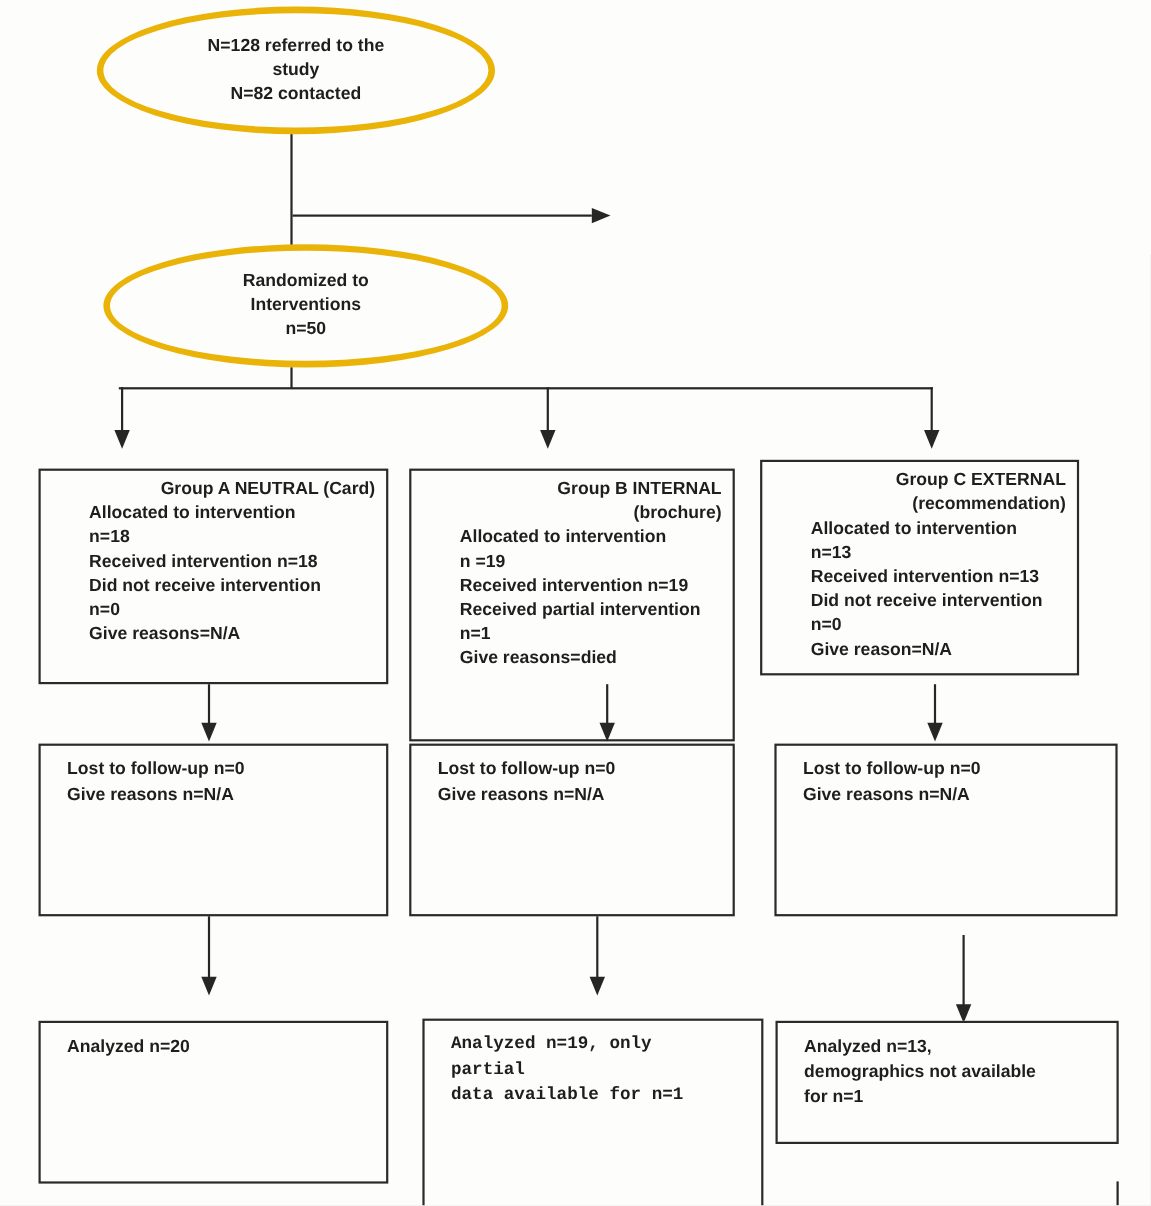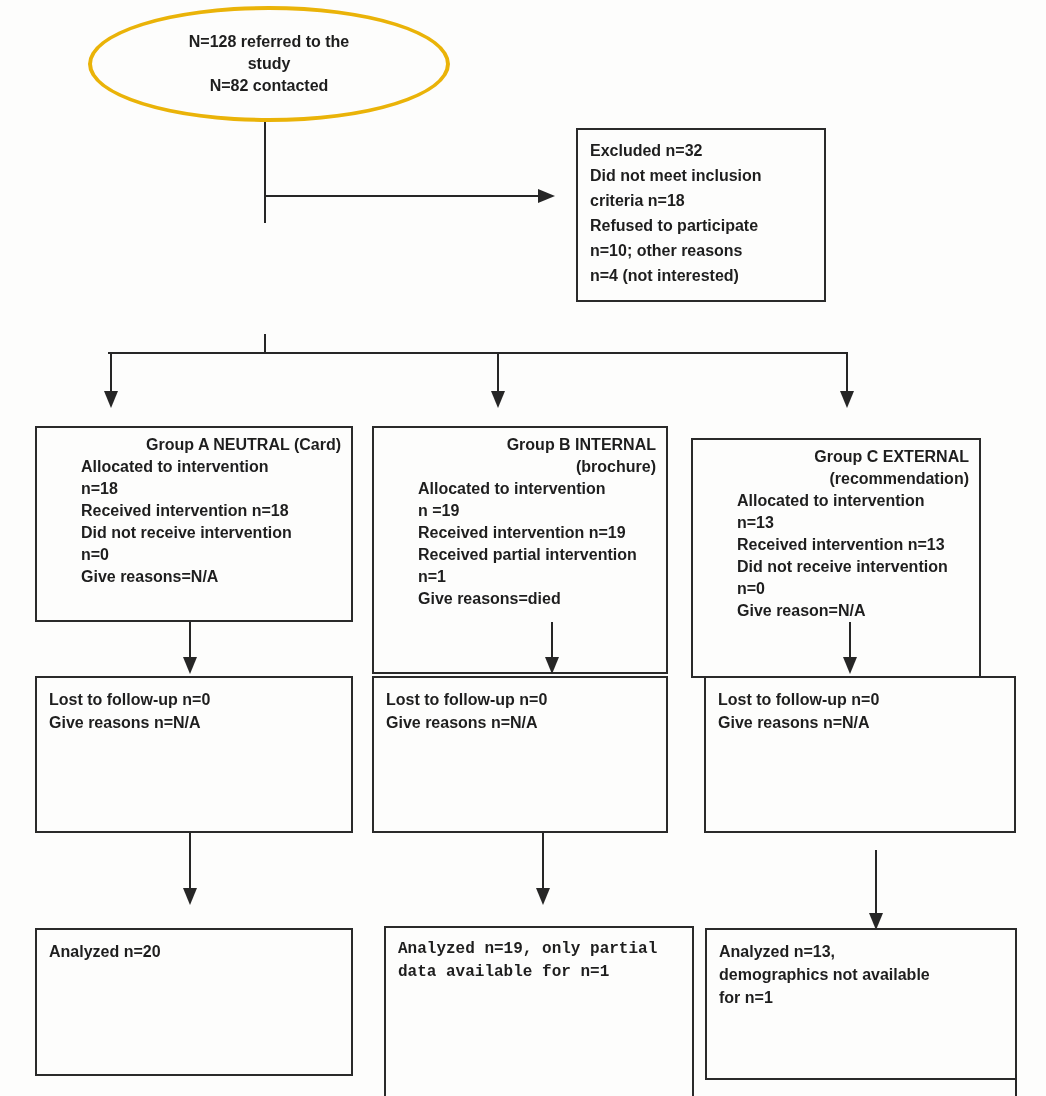--- a/index.html
+++ b/index.html
@@ -9,21 +9,21 @@
     width:1046px;height:1096px;
     background:#fdfdfc;
     font-family:"Liberation Sans","DejaVu Sans",sans-serif;
     font-weight:bold;
     color:#1e1e1e;
     overflow:hidden;
   }
   .prelines{white-space:pre-line;}
   .ellipse{
     position:absolute;
-    border:4px solid #eab308;
+    border:6px solid #eab308;
     border-radius:50%;
     background:#fdfdfc;
     display:flex;align-items:center;justify-content:center;
     text-align:center;
     font-size:16px;line-height:22px;
   }
   .box{
     position:absolute;
     border:2px solid #2a2a2a;
     background:#fdfdfc;
@@ -38,43 +38,40 @@
   .box .g-body{text-align:left;margin-left:34px;}
   .vl{position:absolute;width:2px;background:#262626;}
   .hl{position:absolute;height:2px;background:#262626;}
   .ah-d{position:absolute;width:0;height:0;
     border-left:7px solid transparent;border-right:7px solid transparent;
     border-top:17px solid #262626;}
   .ah-r{position:absolute;width:0;height:0;
     border-top:7px solid transparent;border-bottom:7px solid transparent;
     border-left:17px solid #262626;}
   .excluded{line-height:25px;padding:8px 12px;}
-  .lost,.analyzed{padding:10px 12px;line-height:23px;}
+  .lost,.analyzed{padding:10px 24px;line-height:23px;}
 </style>
 </head>
 <body>
 
 <div class="canvas">
 
   <div class="ellipse prelines" style="left:88px;top:6px;width:362px;height:116px;">N=128 referred to the
 study
 N=82 contacted</div>
 
   <div class="vl" style="left:264px;top:122px;height:101px;"></div>
 
   <div class="hl" style="left:266px;top:195px;width:272px;"></div>
   <div class="ah-r" style="left:538px;top:189px;"></div>
 
-  <div class="box excluded prelines" style="left:576px;top:128px;width:250px;height:174px;">Excluded n=32
-Did not meet inclusion
-criteria n=18
-Refused to participate
-n=10; other reasons
-n=4 (not interested)</div>
 
+  <div class="ellipse prelines" style="left:94px;top:222px;width:368px;height:112px;">Randomized to
+Interventions
+n=50</div>
 
   <div class="vl" style="left:264px;top:334px;height:19px;"></div>
   <div class="hl" style="left:108px;top:352px;width:740px;"></div>
 
   <div class="vl" style="left:110px;top:352px;height:40px;"></div>
   <div class="ah-d" style="left:104px;top:391px;"></div>
 
   <div class="vl" style="left:497px;top:352px;height:40px;"></div>
   <div class="ah-d" style="left:491px;top:391px;"></div>
 
@@ -95,21 +92,21 @@
     <div class="g-title prelines">Group B INTERNAL
 (brochure)</div>
     <div class="g-body prelines">Allocated to intervention
 n =19
 Received intervention n=19
 Received partial intervention
 n=1
 Give reasons=died</div>
   </div>
 
-  <div class="box" style="left:691px;top:438px;width:290px;height:240px;">
+  <div class="box" style="left:691px;top:418px;width:290px;height:196px;">
     <div class="g-title prelines">Group C EXTERNAL
 (recommendation)</div>
     <div class="g-body prelines">Allocated to intervention
 n=13
 Received intervention n=13
 Did not receive intervention
 n=0
 Give reason=N/A</div>
   </div>
 
@@ -138,19 +135,19 @@
   <div class="ah-d" style="left:536px;top:888px;"></div>
 
   <div class="vl" style="left:875px;top:850px;height:64px;"></div>
   <div class="ah-d" style="left:869px;top:913px;"></div>
 
   <div class="box analyzed prelines" style="left:35px;top:928px;width:318px;height:148px;">Analyzed n=20</div>
 
   <div class="box analyzed prelines" style="left:384px;top:926px;width:310px;height:190px;font-family:Liberation Mono, monospace;">Analyzed n=19, only partial
 data available for n=1</div>
 
-  <div class="box analyzed prelines" style="left:705px;top:928px;width:312px;height:152px;">Analyzed n=13,
+  <div class="box analyzed prelines" style="left:705px;top:928px;width:312px;height:112px;">Analyzed n=13,
 demographics not available
 for n=1</div>
 
   <div class="vl" style="left:1015px;top:1074px;height:22px;"></div>
 
 </div>
 
 </body></html>

